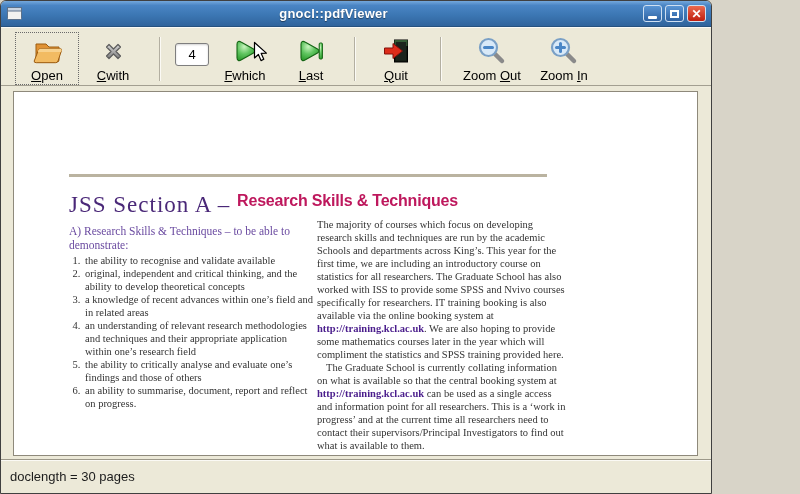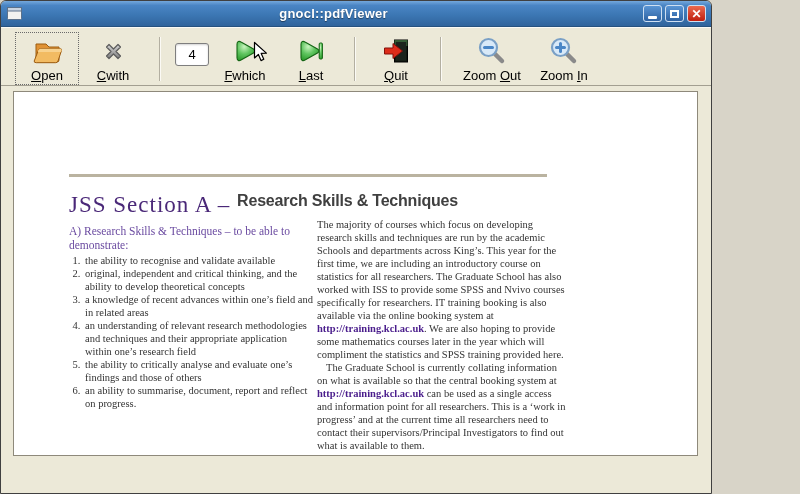--- a/index.html
+++ b/index.html
@@ -47,21 +47,21 @@
 
   
   .main { position:absolute; left:0; right:0; top:86px; bottom:34px; background:#ece9d8; }
   .page { position:absolute; left:12px; right:13px; top:4px; bottom:3px;
     background:#fff; border:1px solid #8e897b; }
   .rule { position:absolute; left:55px; top:82px; width:478px; height:3px; background:#bab3a0; }
   .doc-heading { position:absolute; left:55px; top:100px; display:flex; align-items:flex-start; }
   .dh-serif { font-family:"Liberation Serif",serif; font-size:23px; letter-spacing:1px;
     color:#4a2878; white-space:pre; }
   .dh-bold { font-family:"Liberation Sans",sans-serif; font-weight:bold; font-size:16px;
-    color:#404040; letter-spacing:-.2px; }
+    color:#be185d; letter-spacing:-.2px; }
   .col { position:absolute; font-family:"Liberation Serif",serif; font-size:10.5px;
     line-height:13px; color:#333;margin-top:6px; }
   .col-left  { left:55px;  top:126px; width:247px; }
   .col-right { left:303px; top:120px; width:249px; }
   .col-head { font-size:11.5px; line-height:14px; color:#6a4aa0; margin-bottom:2px; }
   .col-left ol { margin:1px 0 0 0; padding-left:14px; list-style:decimal outside; }
   .col-left li { padding-left:2px; }
   .doc-link { font-weight:bold; color:#4a1d8c; cursor:pointer; }
   .p2 { text-indent:9px; }
 
@@ -233,14 +233,17 @@
         </ol>
       </div>
 
       <div class="col col-right">
         <p><span>The majority of courses which focus on developing research skills and techniques are run by the academic Schools and departments across King’s. This year for the first time, we are including an introductory course on statistics for all researchers. The Graduate School has also worked with ISS to provide some SPSS and Nvivo courses specifically for researchers. IT training booking is also available via the online booking system at </span><span class="doc-link">http://training.kcl.ac.uk</span><span>. We are also hoping to provide some mathematics courses later in the year which will compliment the statistics and SPSS training provided here.</span></p>
         <p class="p2"><span>The Graduate School is currently collating information on what is available so that the central booking system at </span><span class="doc-link">http://training.kcl.ac.uk</span><span> can be used as a single access and information point for all researchers. This is a ‘work in progress’ and at the current time all researchers need to contact their supervisors/Principal Investigators to find out what is available to them.</span></p>
       </div>
     </div>
   </div>
 
+  <div class="statusbar">
+    <span>doclength = 30 pages</span>
+  </div>
 
 </div>
 
 </body></html>

